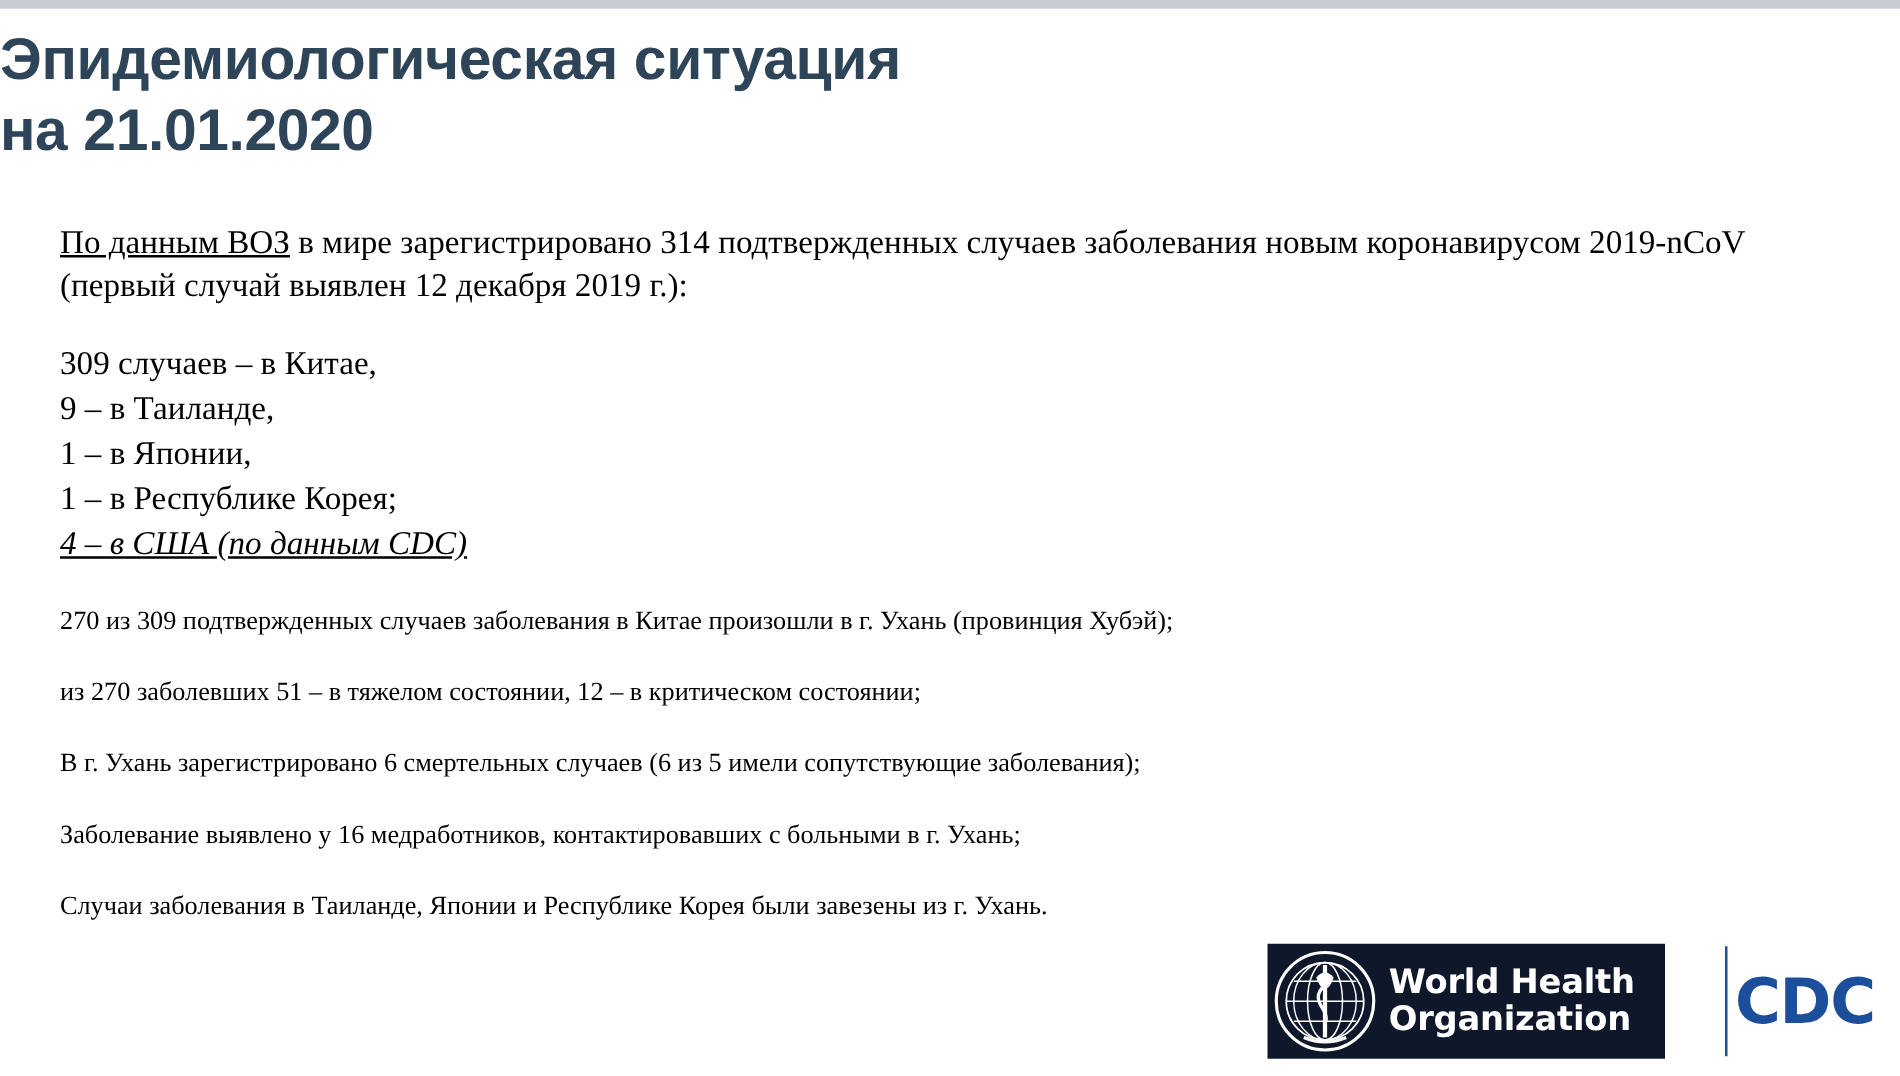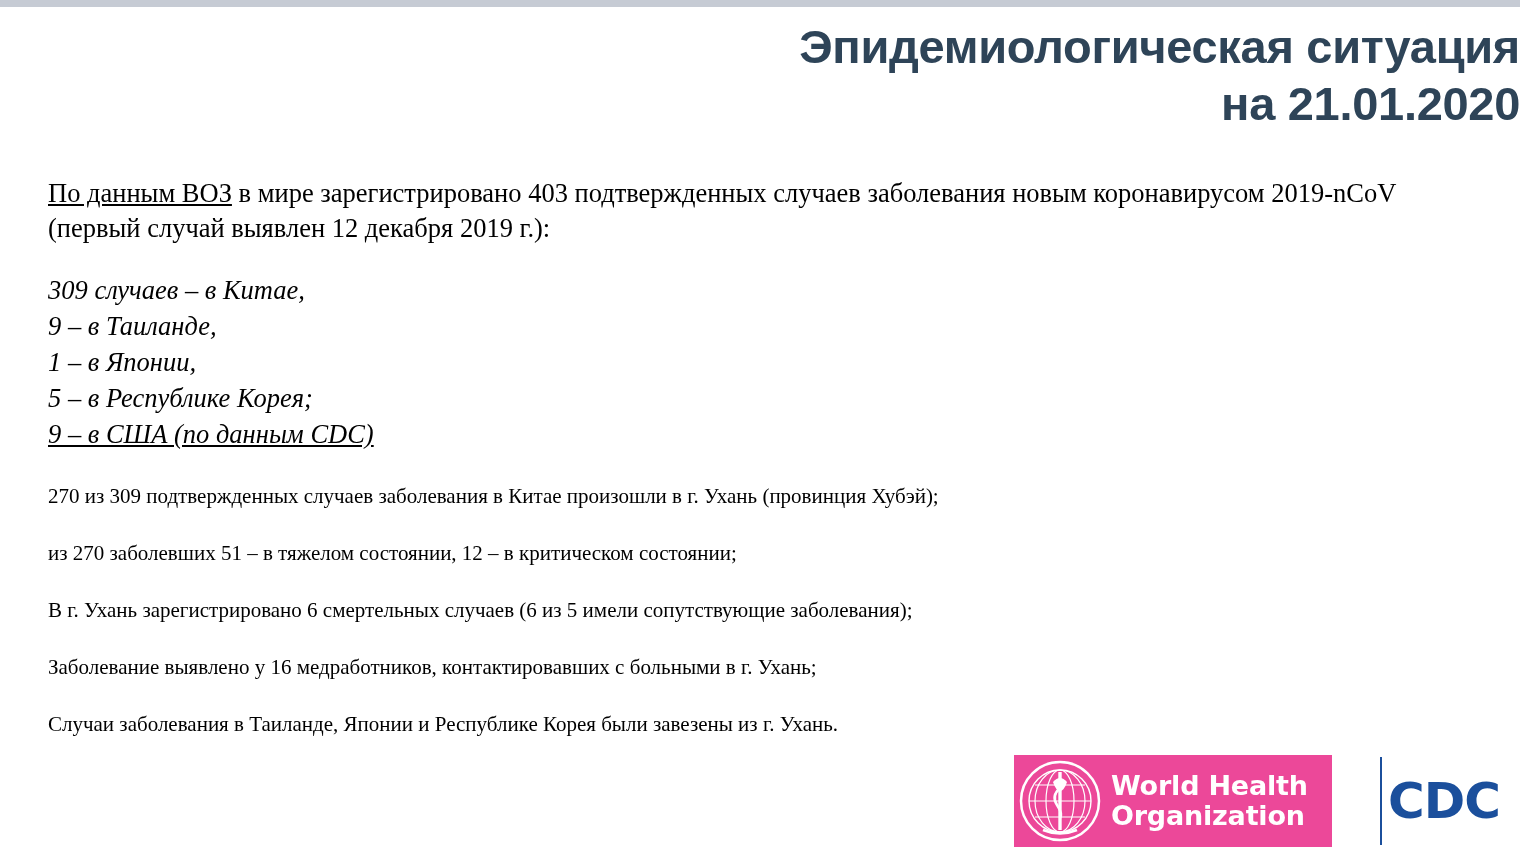--- a/index.html
+++ b/index.html
@@ -26,21 +26,21 @@
     left: 0;
     width: 1520px;
     height: 7px;
     background: #c6cbd4;
   }
   .title-block {
     position: absolute;
     top: 18px;
     left: 0;
     width: 1520px;
-    text-align: right;
+    text-align: left;
     font-family: "Liberation Sans", sans-serif;
     font-weight: bold;
     font-size: 47px;
     line-height: 1.22;
     color: #2e4458;
     letter-spacing: -0.3px;
   }
   .body-area {
     position: absolute;
     top: 176px;
@@ -60,21 +60,20 @@
     font-weight: normal;
     text-decoration: underline;
   }
   .country-list {
     margin: 0 0 30px 0;
     font-size: 26.5px;
     line-height: 1.355;
   }
   .country-list .row {
     white-space: nowrap;
-    font-style: italic;
   }
   .country-list .row.us {
     font-style: italic;
     text-decoration: underline;
   }
   .stat-line {
     font-size: 21px;
     line-height: 1.33;
     margin: 0 0 29px 0;
   }
@@ -87,21 +86,21 @@
     right: 0;
     left: 0;
     height: 96px;
   }
   .who-logo {
     position: absolute;
     left: 1014px;
     top: 0;
     width: 318px;
     height: 92px;
-    background: #ec4899;
+    background: #0f172a;
     display: flex;
     align-items: center;
     overflow: hidden;
   }
   .who-emblem {
     width: 86px;
     height: 86px;
     margin-left: 3px;
     flex: none;
     position: relative;
@@ -144,28 +143,28 @@
 
   <div class="top-band"></div>
 
   <div class="title-block">
     <div>Эпидемиологическая ситуация</div>
     <div>на 21.01.2020</div>
   </div>
 
   <div class="body-area">
 
-    <p class="para intro"><span class="bold-underline">По данным ВОЗ</span><span> в  мире зарегистрировано 403 подтвержденных случаев заболевания новым коронавирусом 2019-nCoV (первый случай выявлен 12 декабря 2019 г.):</span></p>
+    <p class="para intro"><span class="bold-underline">По данным ВОЗ</span><span> в  мире зарегистрировано 314 подтвержденных случаев заболевания новым коронавирусом 2019-nCoV (первый случай выявлен 12 декабря 2019 г.):</span></p>
 
     <div class="country-list">
       <div class="row">309 случаев – в Китае,</div>
       <div class="row">9 – в Таиланде,</div>
       <div class="row">1 – в Японии,</div>
-      <div class="row">5 – в Республике Корея;</div>
-      <div class="row us">9 – в США (по данным CDC)</div>
+      <div class="row">1 – в Республике Корея;</div>
+      <div class="row us">4 – в США (по данным CDC)</div>
     </div>
 
     <p class="stat-line">270 из 309 подтвержденных случаев заболевания в Китае произошли в г. Ухань (провинция Хубэй);</p>
     <p class="stat-line">из 270 заболевших 51 – в тяжелом состоянии, 12 – в критическом состоянии;</p>
     <p class="stat-line">В г. Ухань зарегистрировано 6 смертельных случаев (6 из 5 имели сопутствующие заболевания);</p>
     <p class="stat-line">Заболевание выявлено у 16 медработников, контактировавших с больными в г. Ухань;</p>
     <p class="stat-line">Случаи заболевания в Таиланде, Японии и Республике Корея были завезены из г. Ухань.</p>
 
   </div>
 

